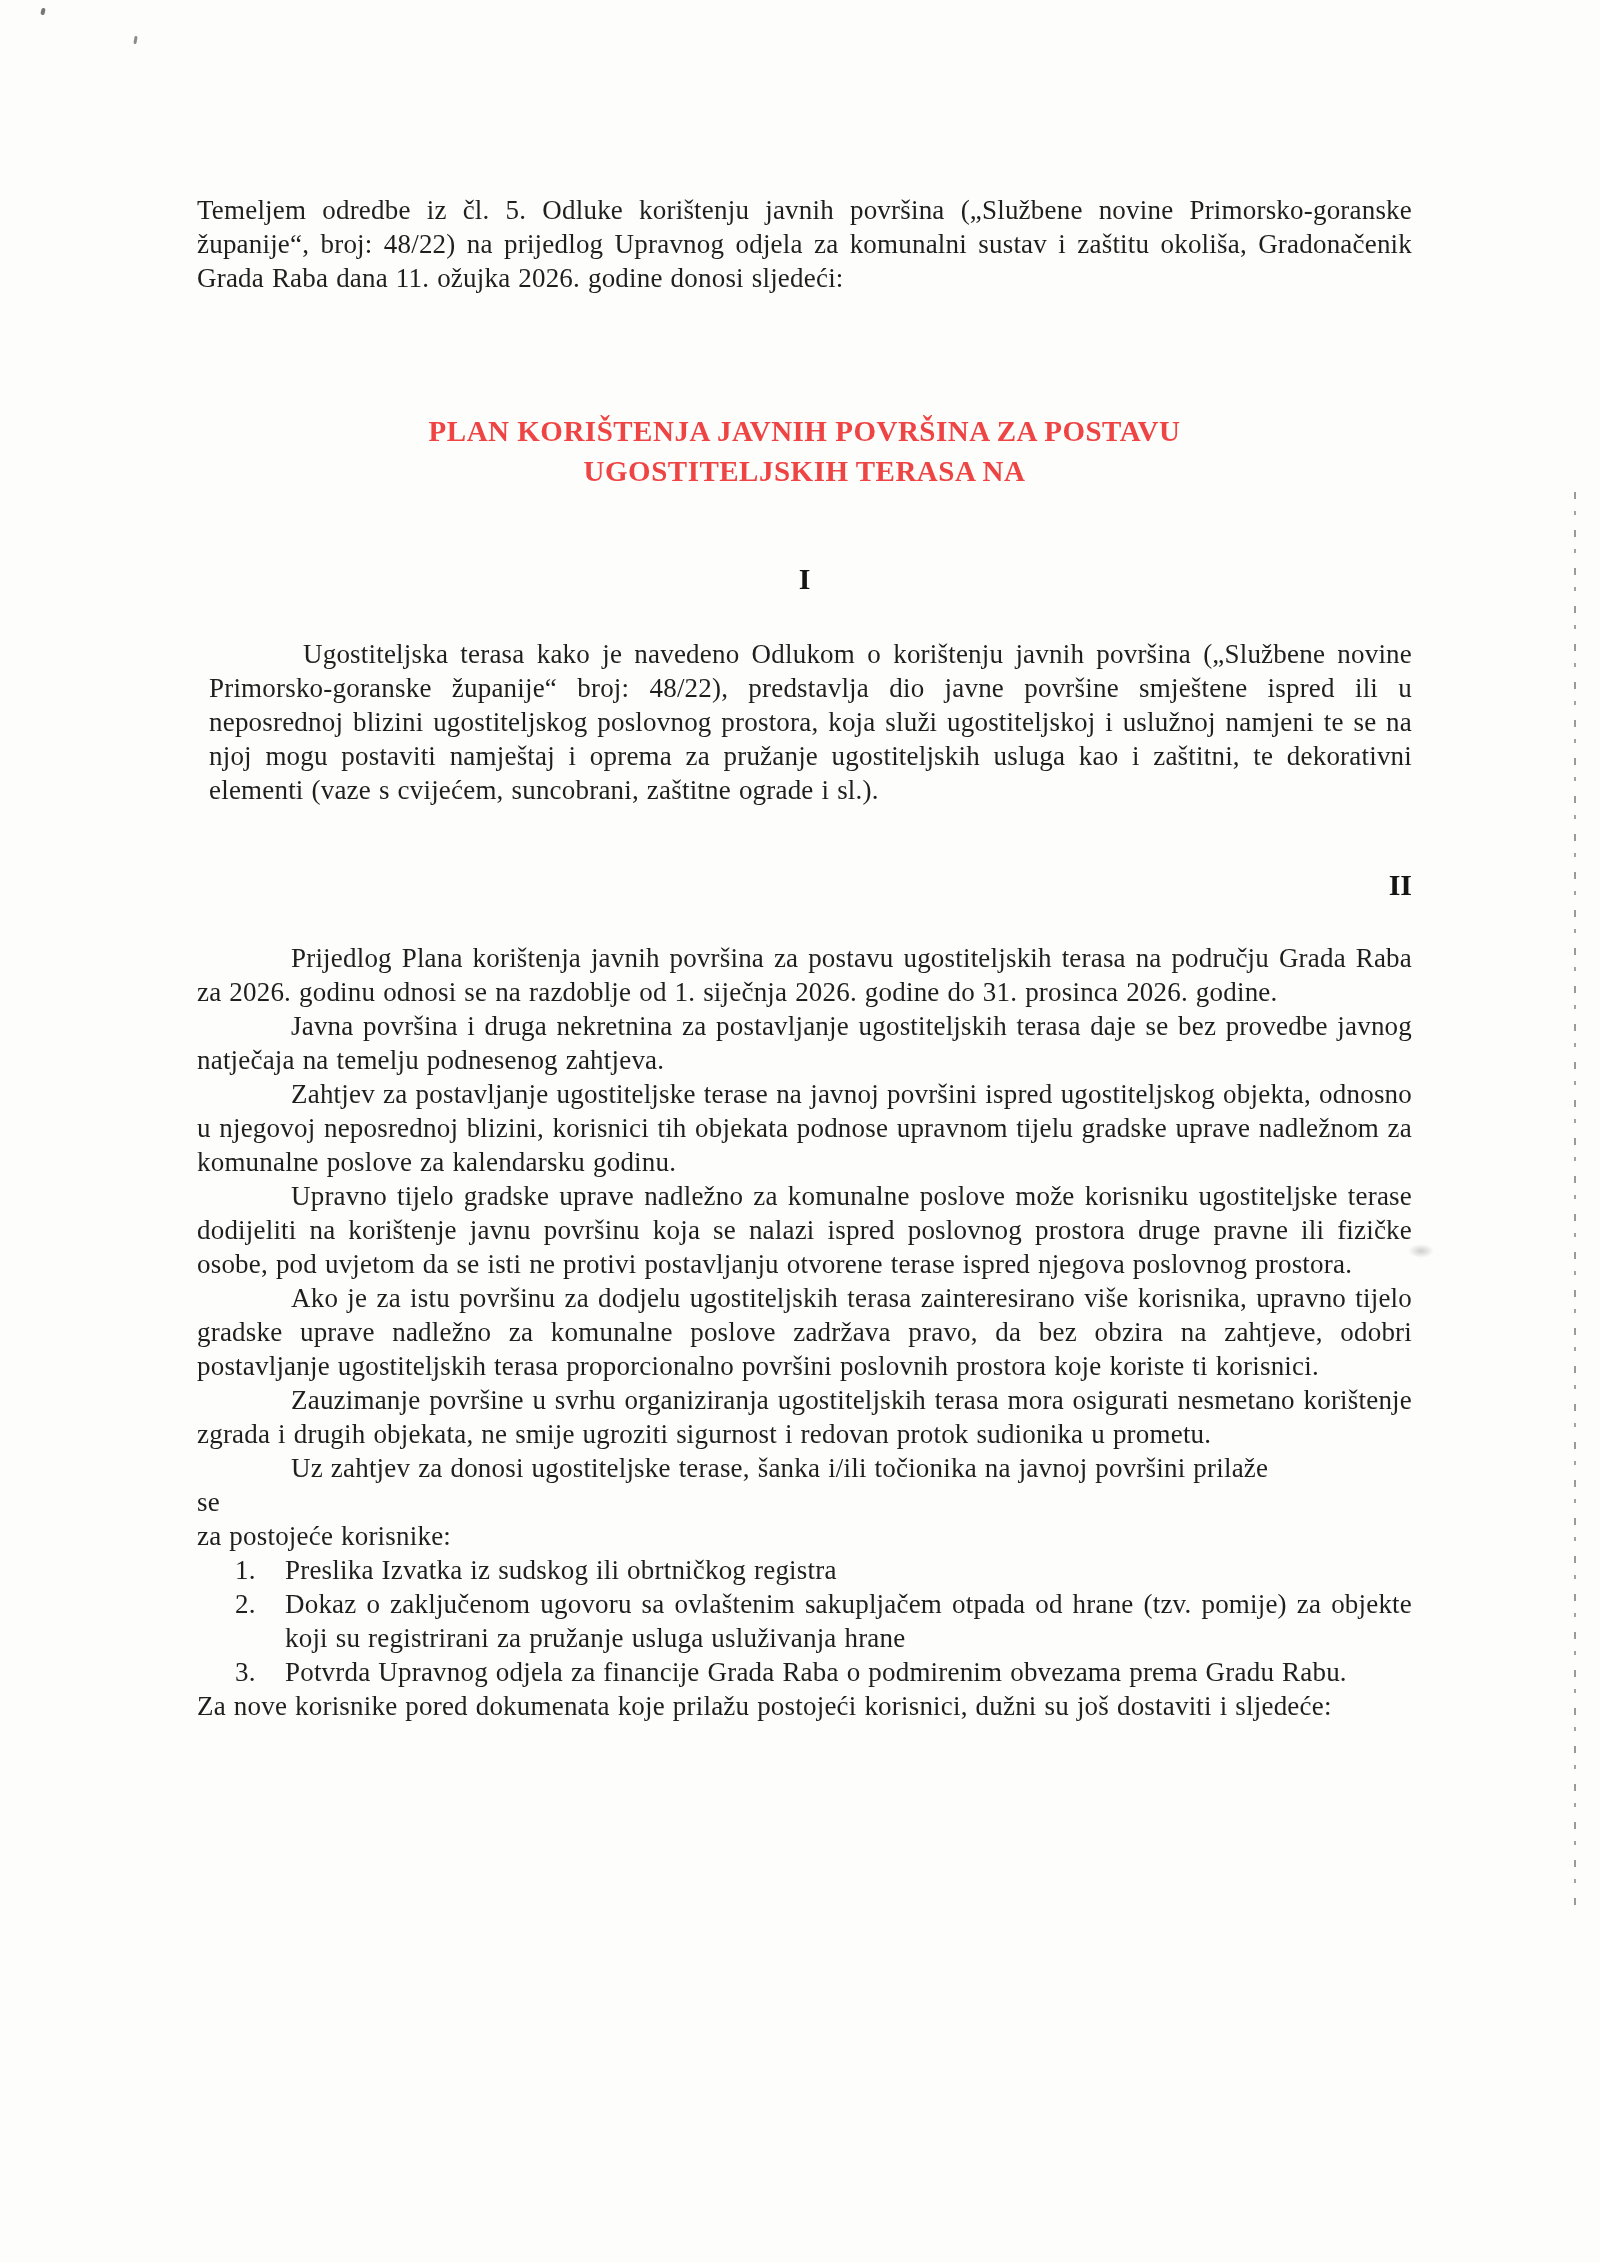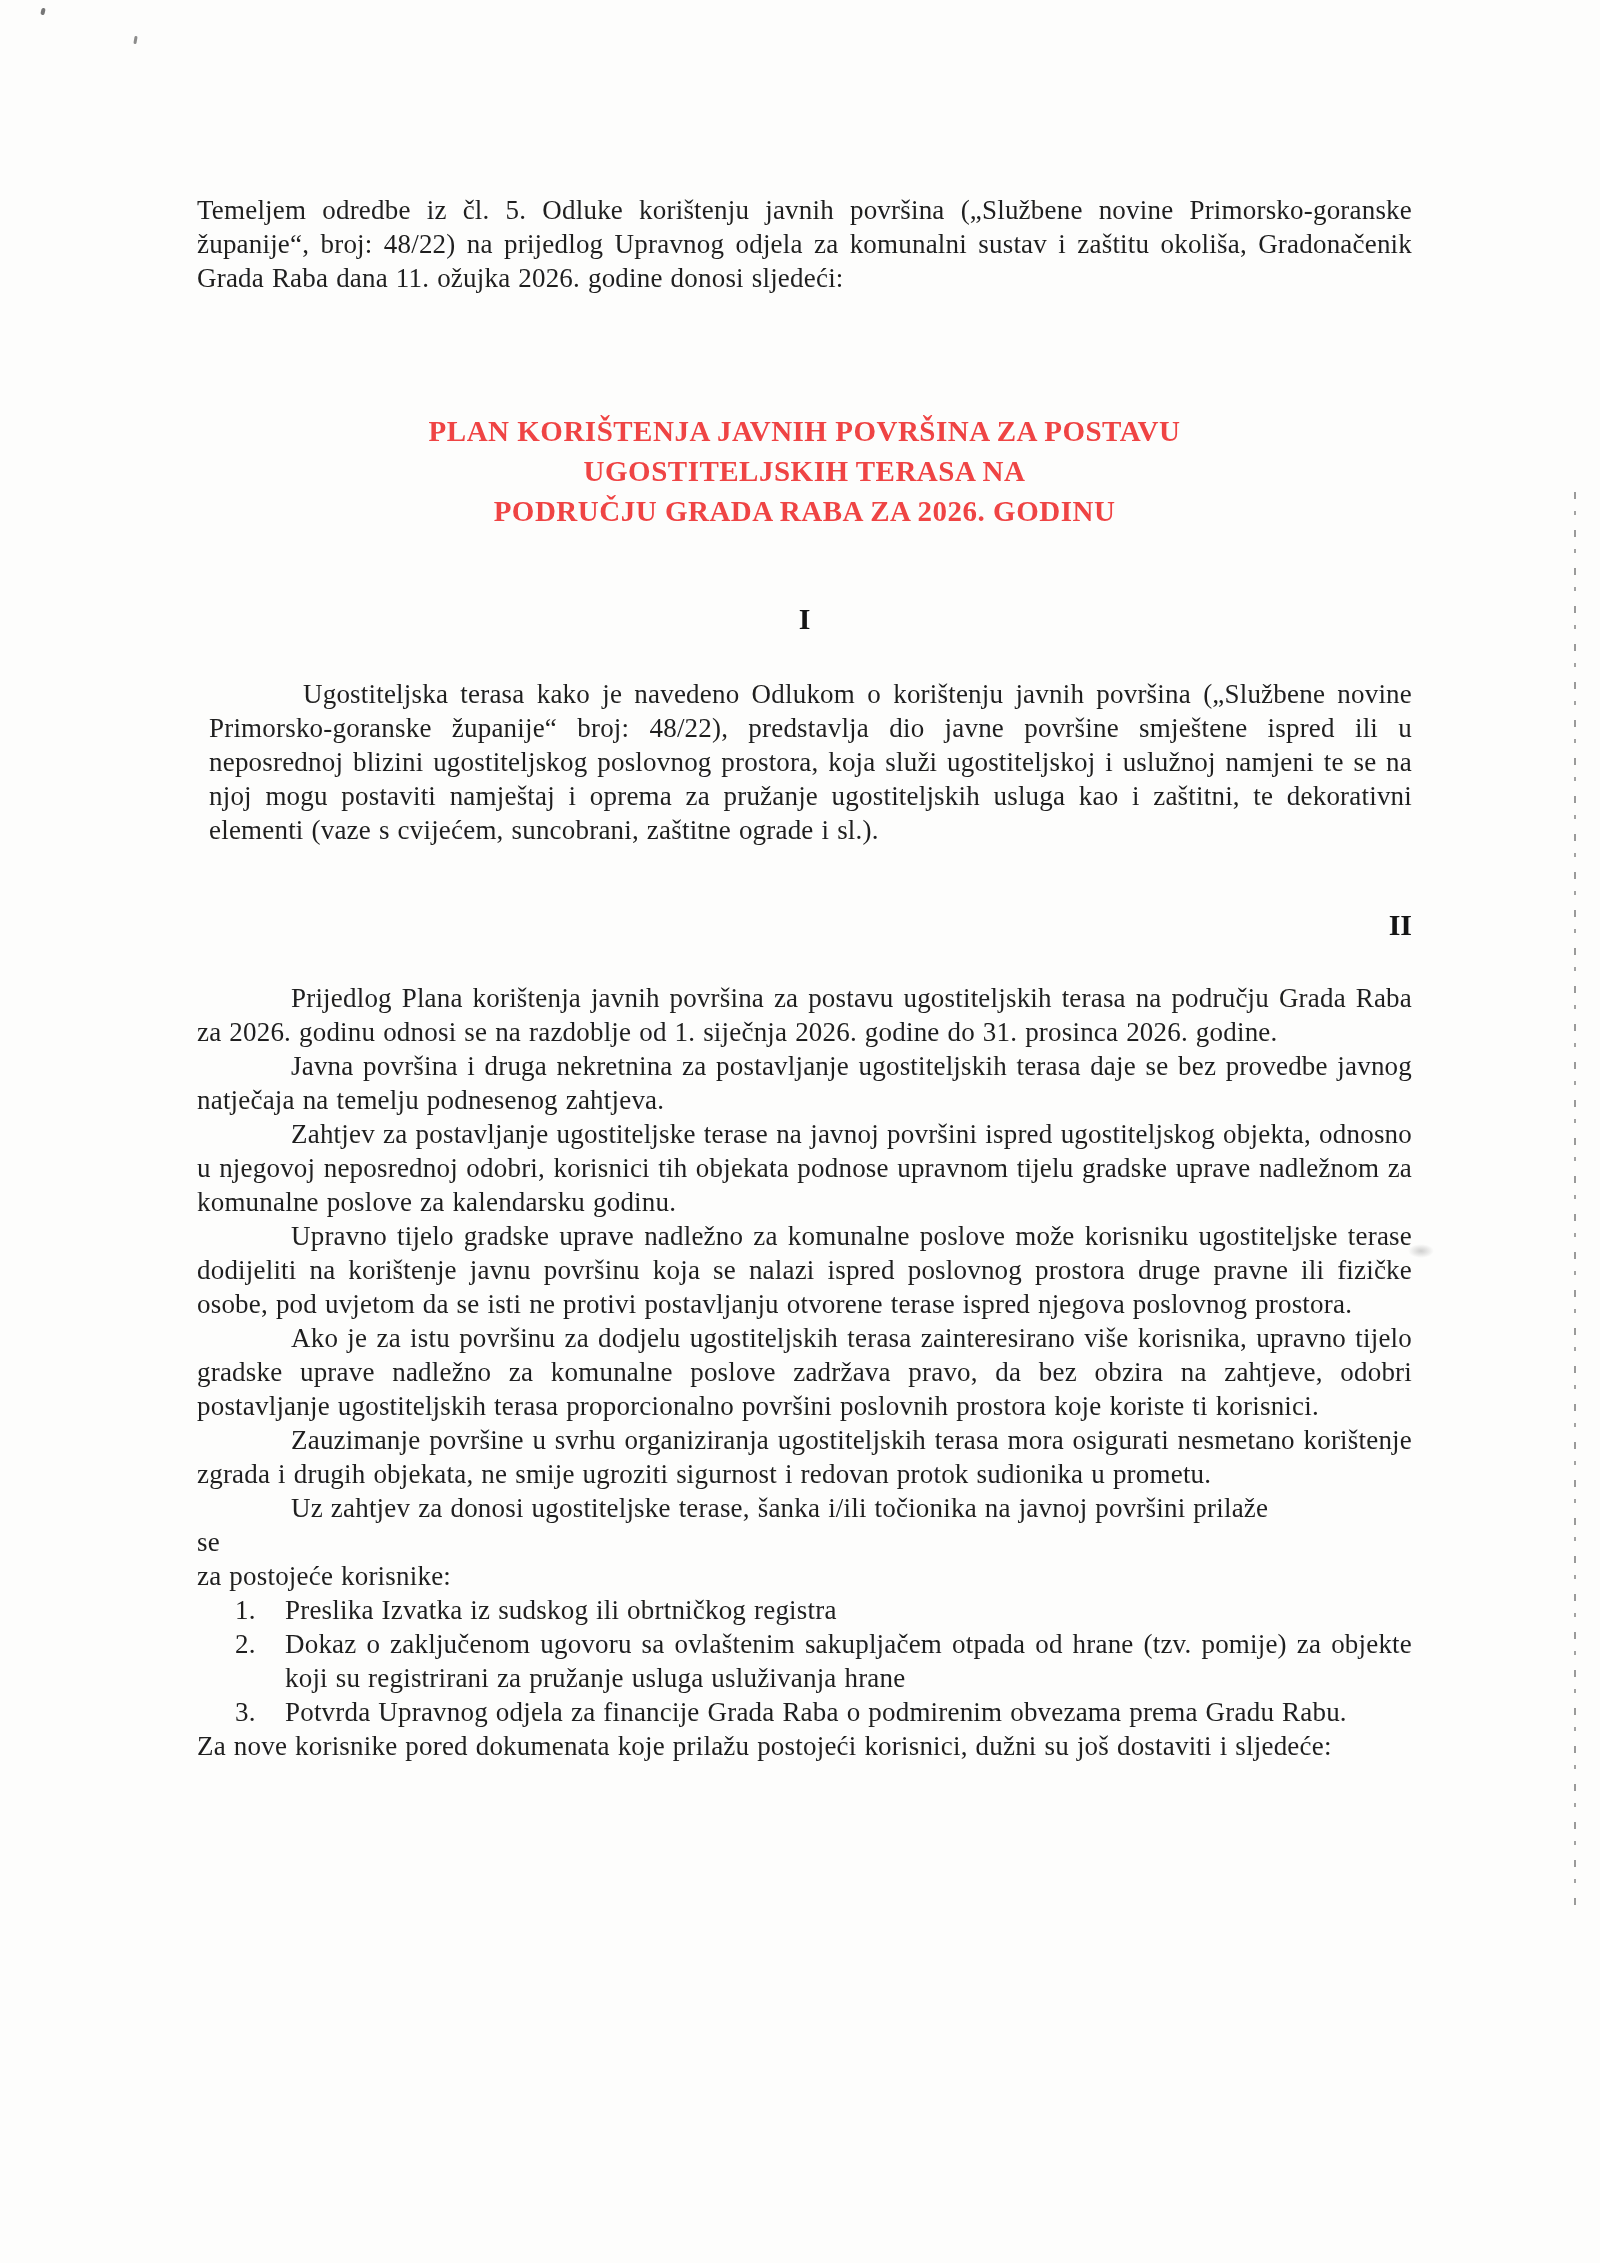--- a/index.html
+++ b/index.html
@@ -120,32 +120,31 @@
   <div class="dash-line"></div>
   <div class="smudge"></div>
 
   <div class="content">
 
     <p class="body">Temeljem odredbe iz čl. 5. Odluke korištenju javnih površina („Službene novine Primorsko-goranske županije“, broj: 48/22) na prijedlog Upravnog odjela za komunalni sustav i zaštitu okoliša, Gradonačenik Grada Raba dana 11. ožujka 2026. godine donosi sljedeći:</p>
 
     <div class="doc-title">
       <div>PLAN KORIŠTENJA JAVNIH POVRŠINA ZA POSTAVU</div>
       <div>UGOSTITELJSKIH TERASA NA</div>
-      <div>PODRUČJU GRADA RABA ZA 2026. GODINU</div>
     </div>
 
     <div class="sec-heading h1">I</div>
 
     <p class="body indented sec1para">Ugostiteljska terasa kako je navedeno Odlukom o korištenju javnih površina („Službene novine Primorsko-goranske županije“ broj: 48/22), predstavlja dio javne površine smještene ispred ili u neposrednoj blizini ugostiteljskog poslovnog prostora, koja služi ugostiteljskoj i uslužnoj namjeni te se na njoj mogu postaviti namještaj i oprema za pružanje ugostiteljskih usluga kao i zaštitni, te dekorativni elementi (vaze s cvijećem, suncobrani, zaštitne ograde i sl.).</p>
 
     <div class="sec-heading h2">II</div>
 
     <p class="body indented sec2first">Prijedlog Plana korištenja javnih površina za postavu ugostiteljskih terasa na području Grada Raba za 2026. godinu odnosi se na razdoblje od 1. siječnja 2026. godine do 31. prosinca 2026. godine.</p>
     <p class="body indented">Javna površina  i druga nekretnina za postavljanje ugostiteljskih terasa daje se bez provedbe javnog natječaja na temelju podnesenog zahtjeva.</p>
-    <p class="body indented">Zahtjev za postavljanje ugostiteljske terase na javnoj površini ispred ugostiteljskog objekta, odnosno u njegovoj neposrednoj odobri, korisnici tih objekata podnose upravnom tijelu gradske uprave nadležnom za komunalne poslove za kalendarsku godinu.</p>
+    <p class="body indented">Zahtjev za postavljanje ugostiteljske terase na javnoj površini ispred ugostiteljskog objekta, odnosno u njegovoj neposrednoj blizini, korisnici tih objekata podnose upravnom tijelu gradske uprave nadležnom za komunalne poslove za kalendarsku godinu.</p>
     <p class="body indented">Upravno tijelo gradske uprave nadležno za komunalne poslove može korisniku ugostiteljske terase dodijeliti na korištenje javnu površinu koja se nalazi ispred poslovnog prostora druge pravne ili fizičke osobe, pod uvjetom da se isti ne protivi postavljanju otvorene terase ispred njegova poslovnog prostora.</p>
     <p class="body indented">Ako je za istu površinu za dodjelu ugostiteljskih terasa zainteresirano više korisnika, upravno tijelo gradske uprave nadležno za komunalne poslove zadržava pravo, da bez obzira na zahtjeve, odobri postavljanje ugostiteljskih terasa proporcionalno površini poslovnih prostora koje koriste ti korisnici.</p>
     <p class="body indented">Zauzimanje površine u svrhu organiziranja ugostiteljskih terasa mora osigurati nesmetano korištenje zgrada i drugih objekata, ne smije ugroziti sigurnost i redovan protok sudionika u prometu.</p>
 
     <p class="body indented">Uz zahtjev za donosi ugostiteljske terase, šanka i/ili točionika na javnoj površini prilaže</p>
     <p class="body">se</p>
     <p class="body">za postojeće korisnike:</p>
 
     <div>
       <div class="req-item">

